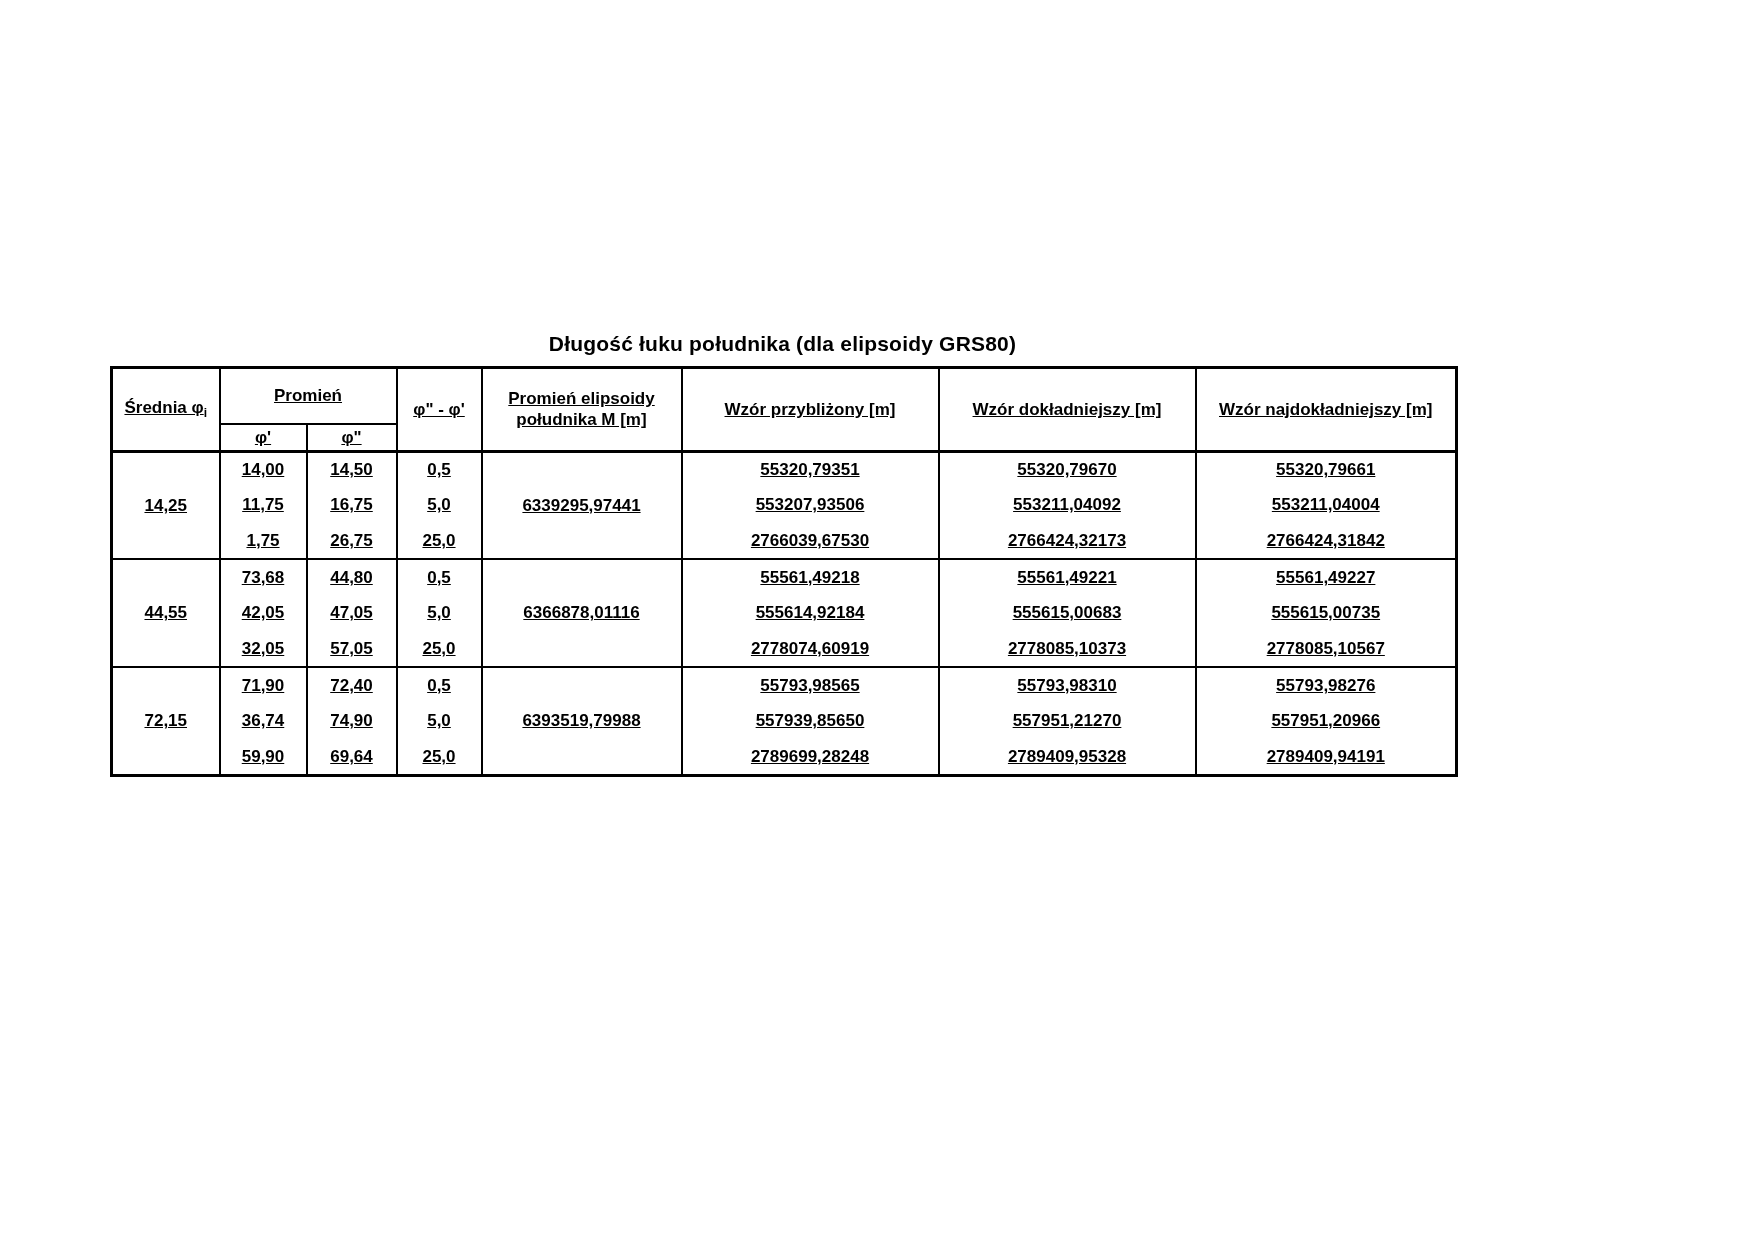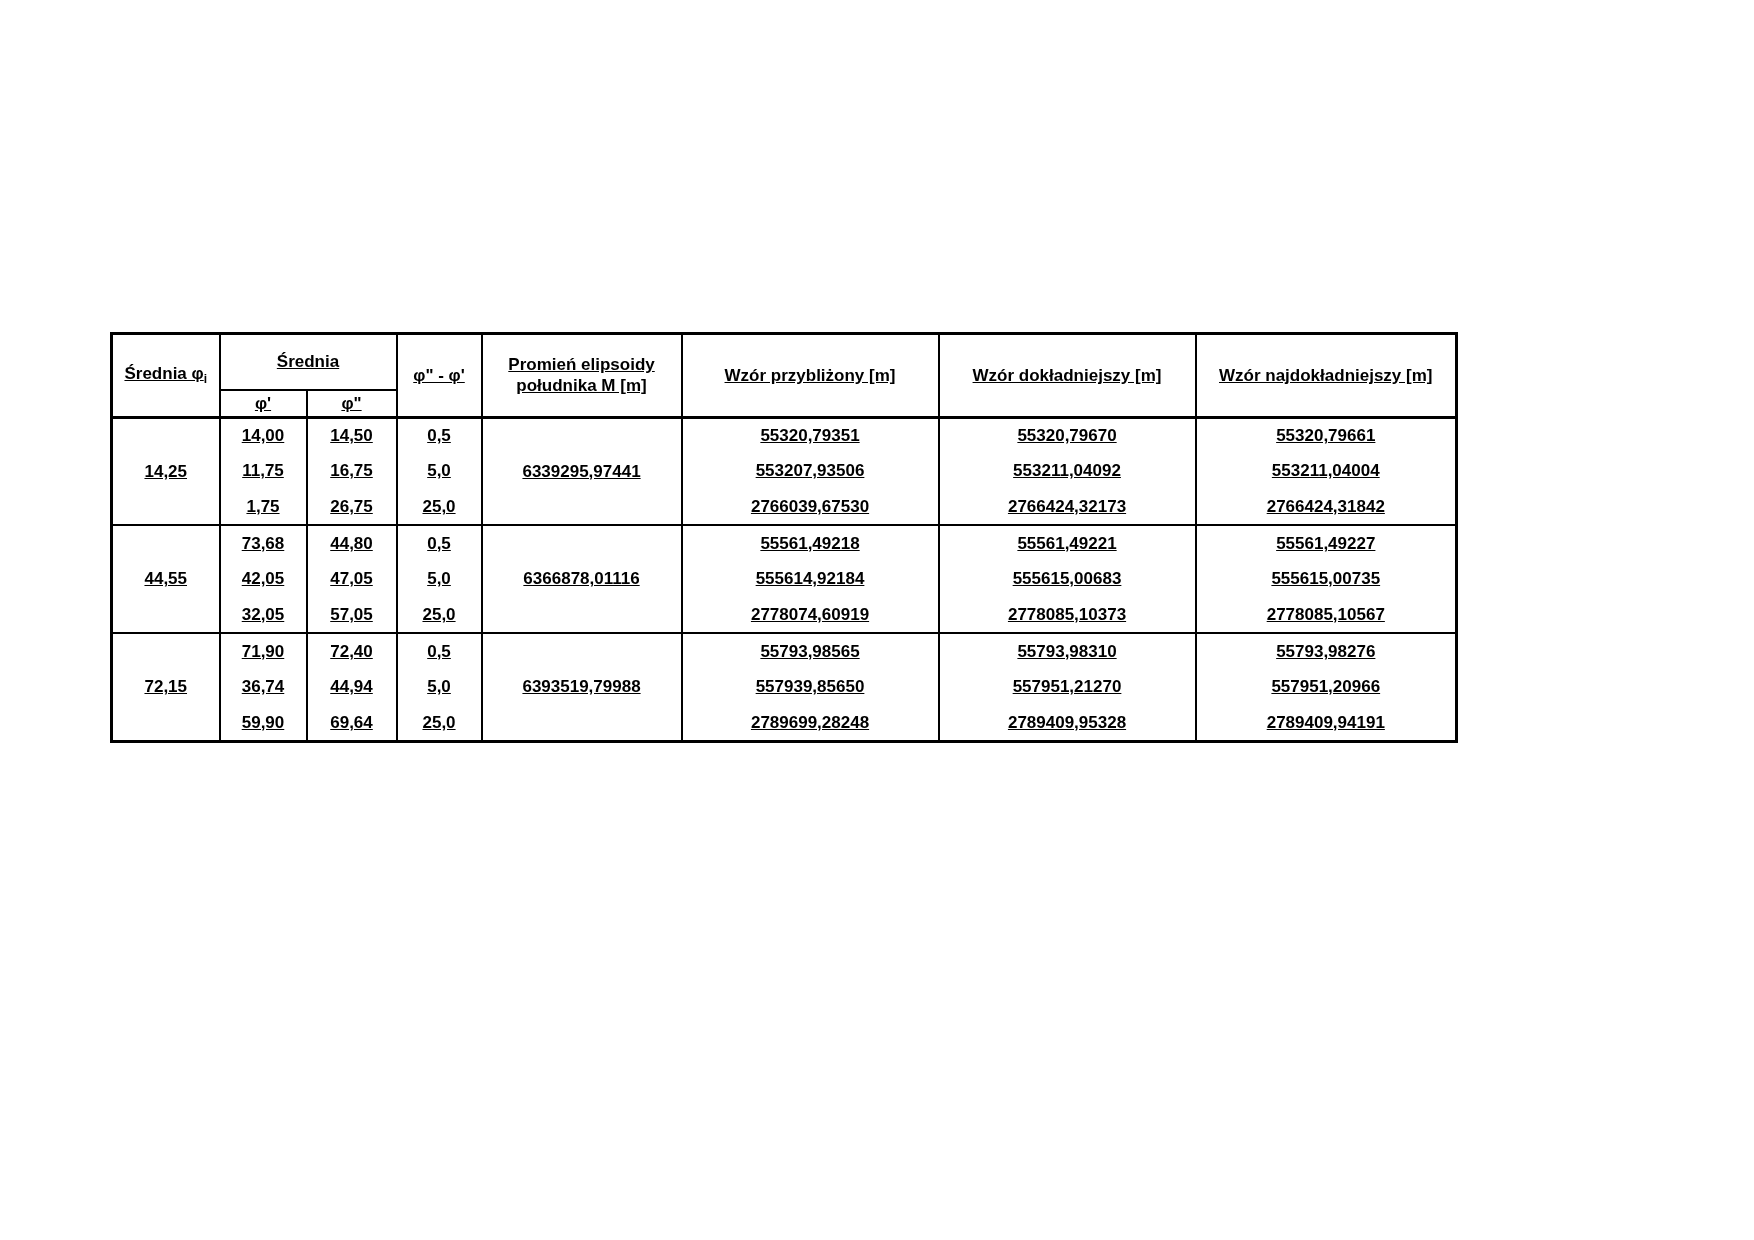--- a/index.html
+++ b/index.html
@@ -60,36 +60,37 @@
     padding: 4px 4px;
     white-space: nowrap;
   }
   tr.group-start td { border-top: 2px solid #000; }
   sub { font-size: 12px; }
 </style>
 </head>
 <body>
 
 <div class="sheet">
+  <div class="title">Długość łuku południka (dla elipsoidy GRS80)</div>
 
   <table class="grid">
     <colgroup>
       <col style="width:108px">
       <col style="width:87px">
       <col style="width:90px">
       <col style="width:85px">
       <col style="width:200px">
       <col style="width:257px">
       <col style="width:257px">
       <col style="width:261px">
     </colgroup>
     <thead>
       <tr class="h1">
         <th rowspan="2"><span>Średnia φ</span><sub>i</sub></th>
-        <th colspan="2" class="skladowe">Średnia</th>
+        <th colspan="2" class="skladowe">Promień</th>
         <th rowspan="2">φ" - φ'</th>
         <th rowspan="2">Promień elipsoidy południka M [m]</th>
         <th rowspan="2">Wzór przybliżony [m]</th>
         <th rowspan="2">Wzór dokładniejszy [m]</th>
         <th rowspan="2">Wzór najdokładniejszy [m]</th>
       </tr>
       <tr class="h2">
         <th>φ'</th>
         <th>φ"</th>
       </tr>
@@ -155,21 +156,21 @@
         <td>71,90</td>
         <td>72,40</td>
         <td>0,5</td>
         <td rowspan="3">6393519,79988</td>
         <td>55793,98565</td>
         <td>55793,98310</td>
         <td>55793,98276</td>
       </tr>
       <tr>
         <td>36,74</td>
-        <td>44,94</td>
+        <td>74,90</td>
         <td>5,0</td>
         <td>557939,85650</td>
         <td>557951,21270</td>
         <td>557951,20966</td>
       </tr>
       <tr>
         <td>59,90</td>
         <td>69,64</td>
         <td>25,0</td>
         <td>2789699,28248</td>

